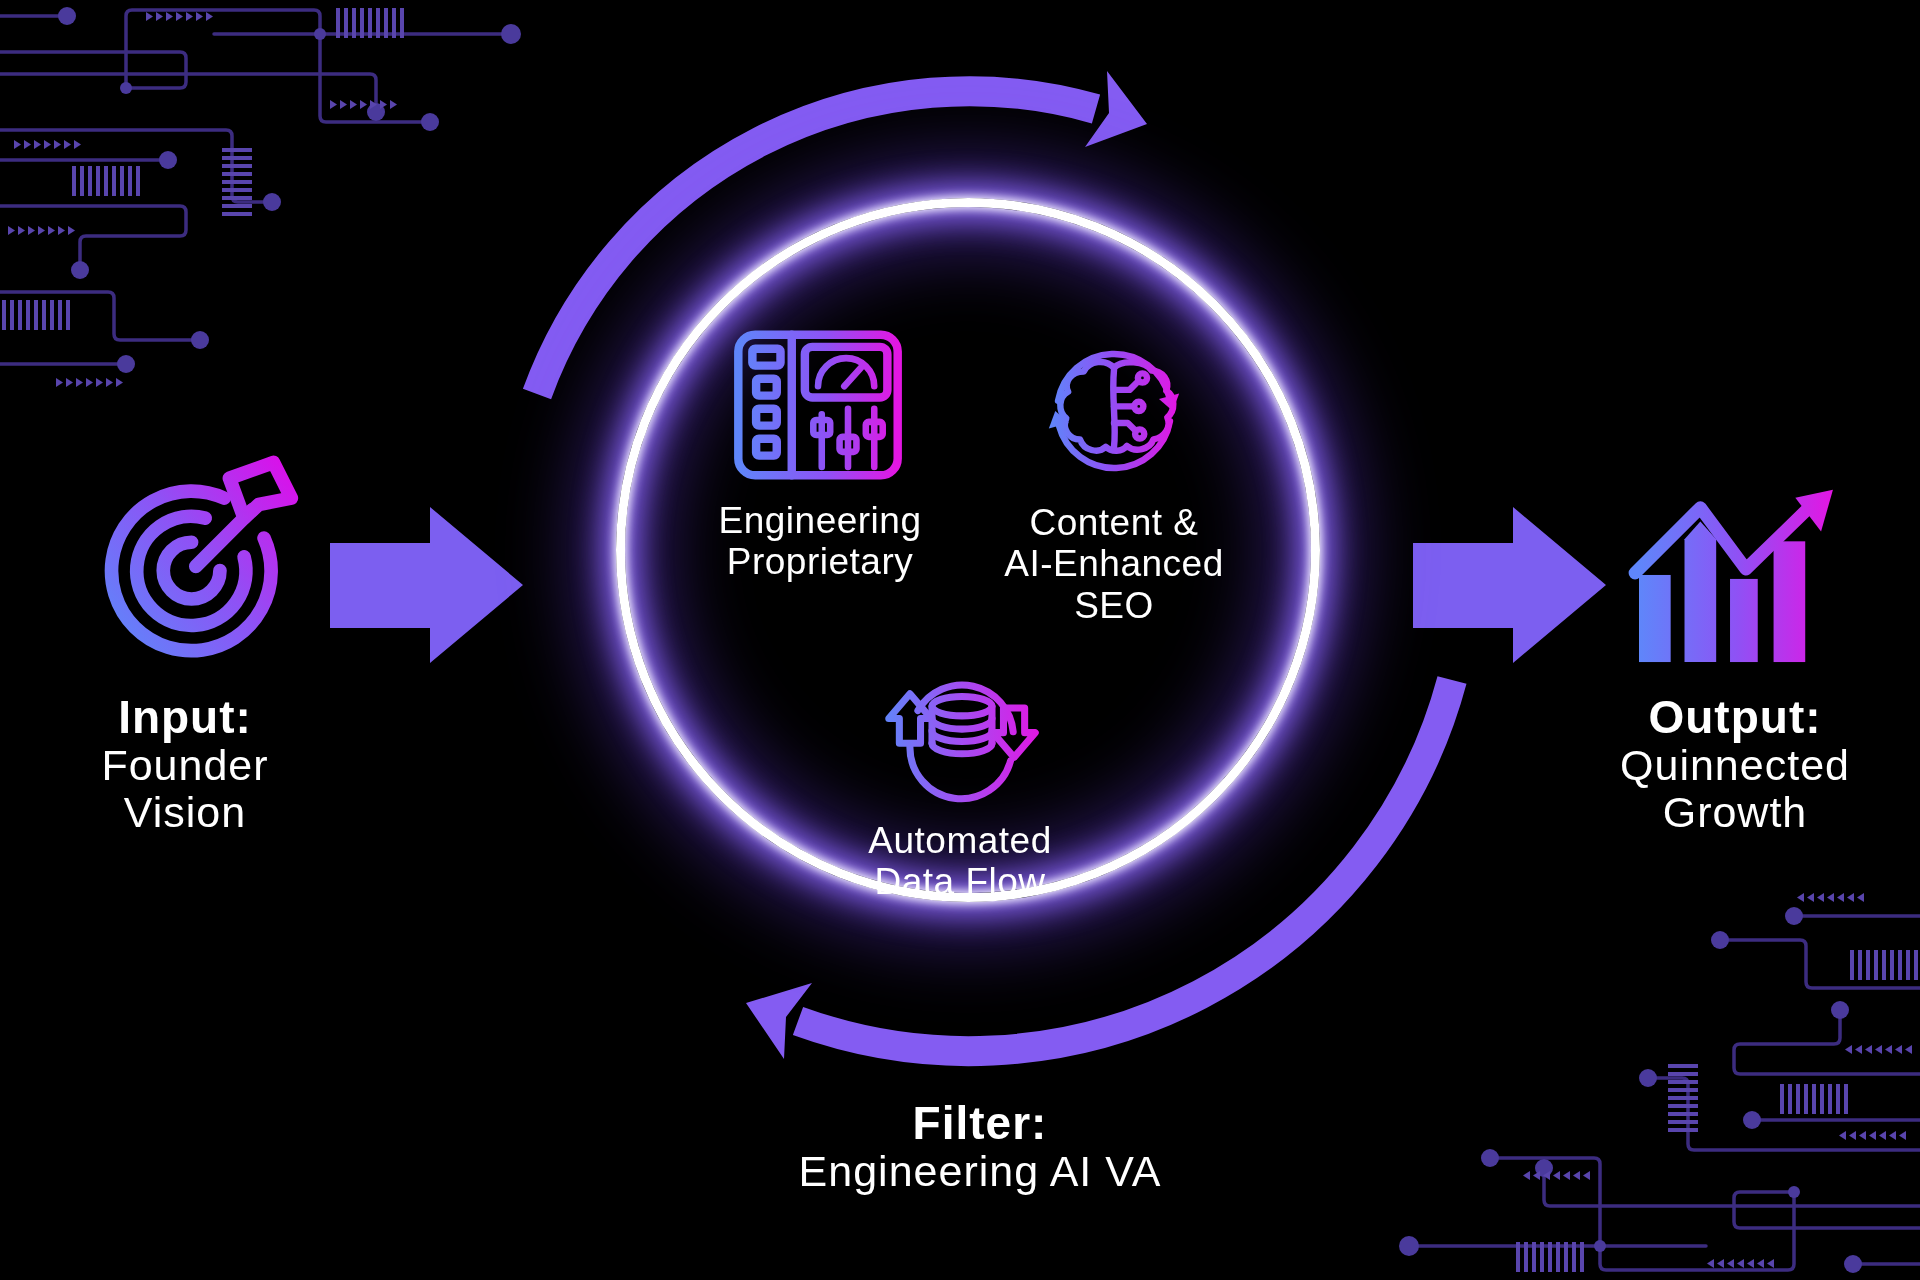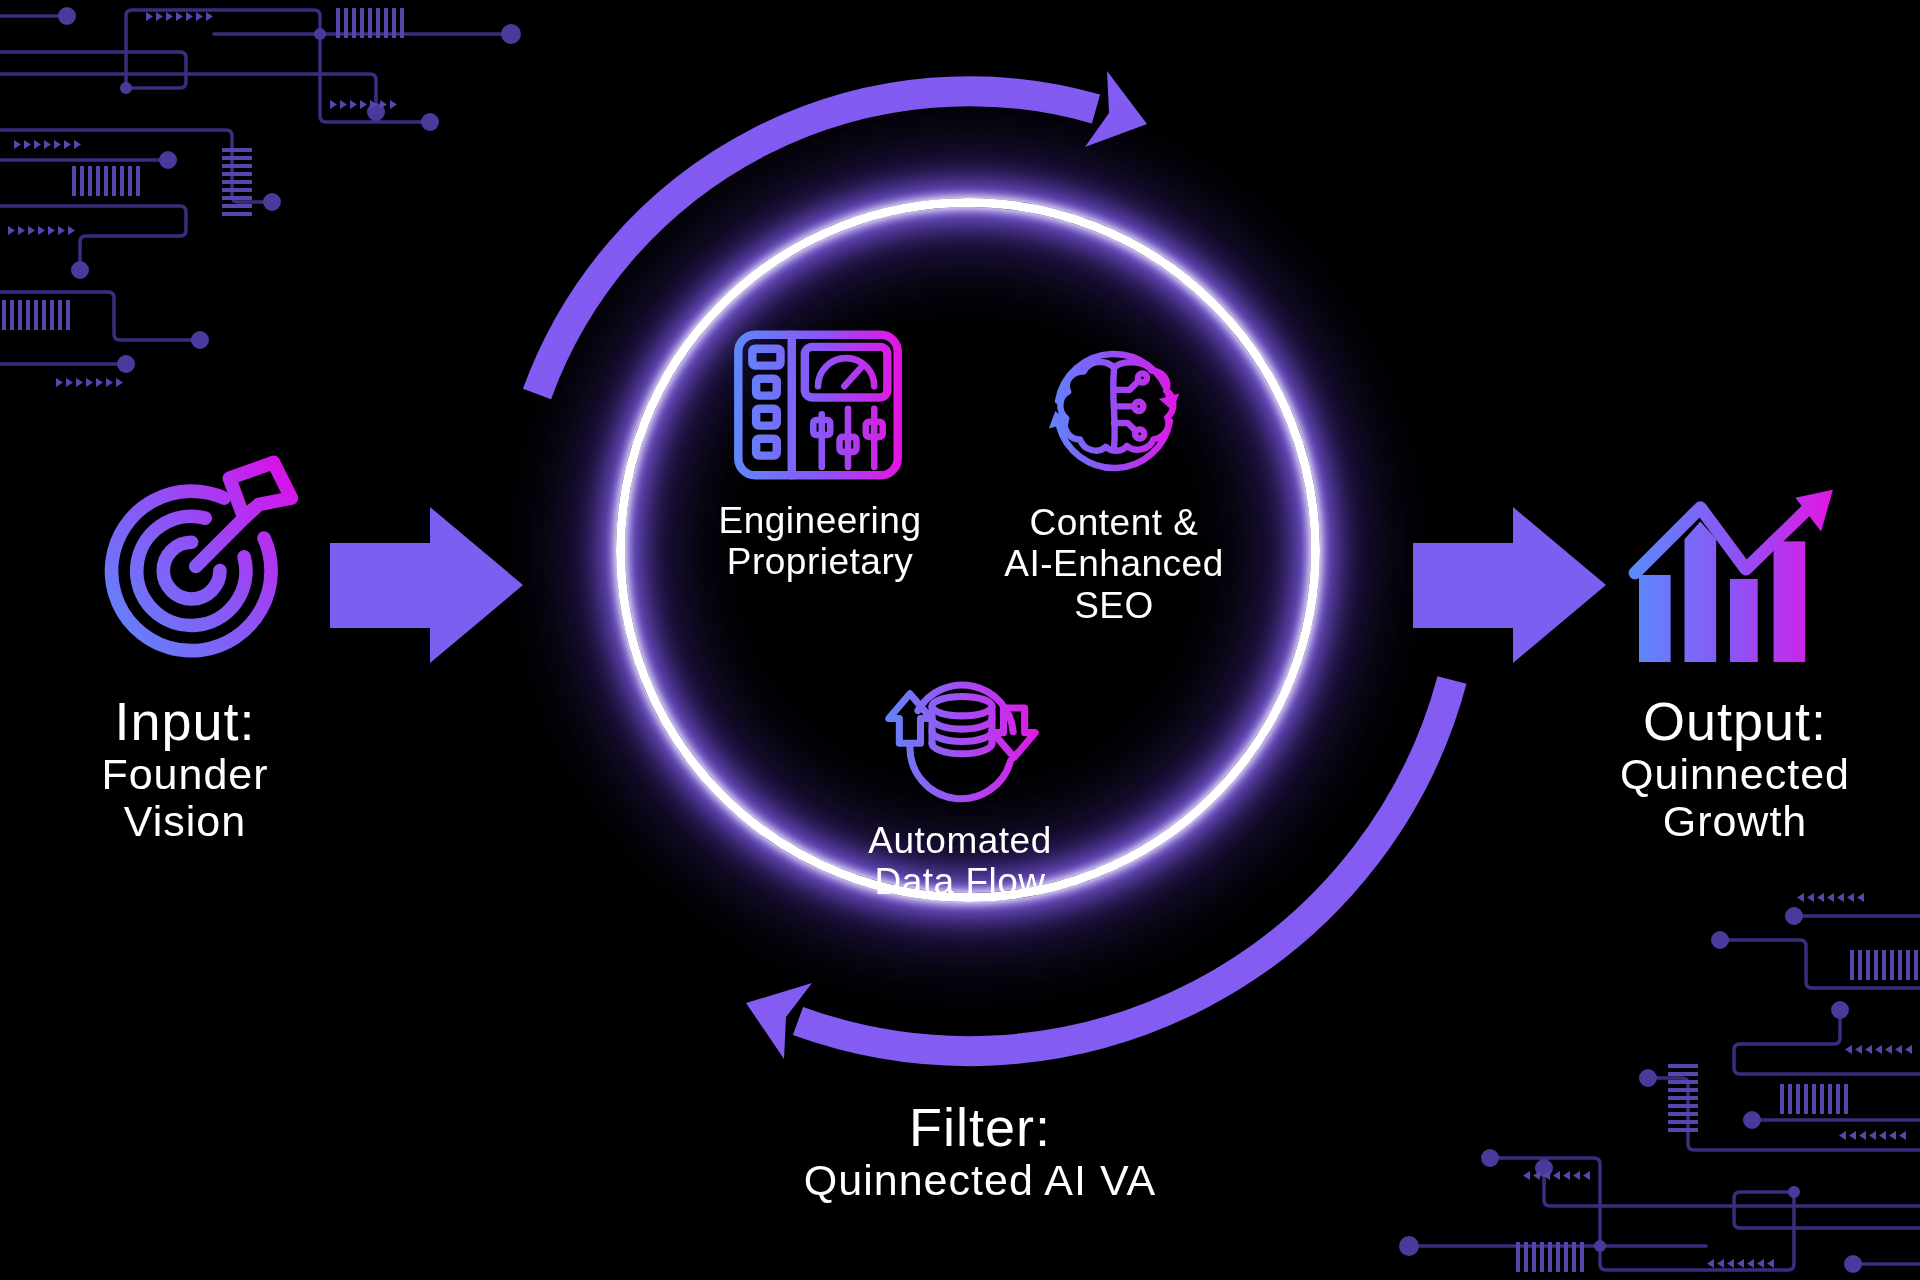--- a/index.html
+++ b/index.html
@@ -13,21 +13,21 @@
   .ring{position:absolute;left:616px;top:198px;width:686px;height:686px;border-radius:50%;
         border:9px solid #ffffff;
         box-shadow:
           0 0 10px 2px rgba(255,255,255,.95),
           0 0 30px 14px rgba(139,103,247,.90),
           0 0 72px 42px rgba(104,62,224,.42),
           inset 0 0 10px 2px rgba(255,255,255,.95),
           inset 0 0 30px 14px rgba(139,103,247,.90),
           inset 0 0 72px 42px rgba(104,62,224,.42);}
   .label{position:absolute;text-align:center;line-height:1.09;letter-spacing:1px;}
-  .label .t{font-weight:400;font-size:54px;}
+  .label .t{font-weight:700;font-size:46px;}
   .label .l{font-weight:400;font-size:43px;}
   .hublabel{position:absolute;text-align:center;font-size:37px;font-weight:400;
             line-height:1.12;letter-spacing:.5px;}
 </style>
 </head>
 <body>
 
 <div class="stage">
 
   <svg width="0" height="0" style="position:absolute">
@@ -246,16 +246,16 @@
     <path d="M6 96 L72 30 L118 92 L186 26" stroke="url(#gbar)" stroke-width="13" fill="none" stroke-linecap="round" stroke-linejoin="round"></path>
   </svg>
   <div class="label" style="left:1565px;top:692px;width:340px">
     <div class="t">Output:</div>
     <div class="l">Quinnected</div>
     <div class="l">Growth</div>
   </div>
 
   <div class="label" style="left:720px;top:1098px;width:520px">
     <div class="t">Filter:</div>
-    <div class="l">Quinnected AI VA</div>
+    <div class="l">Engineering AI VA</div>
   </div>
 
 </div>
 
 </body></html>

